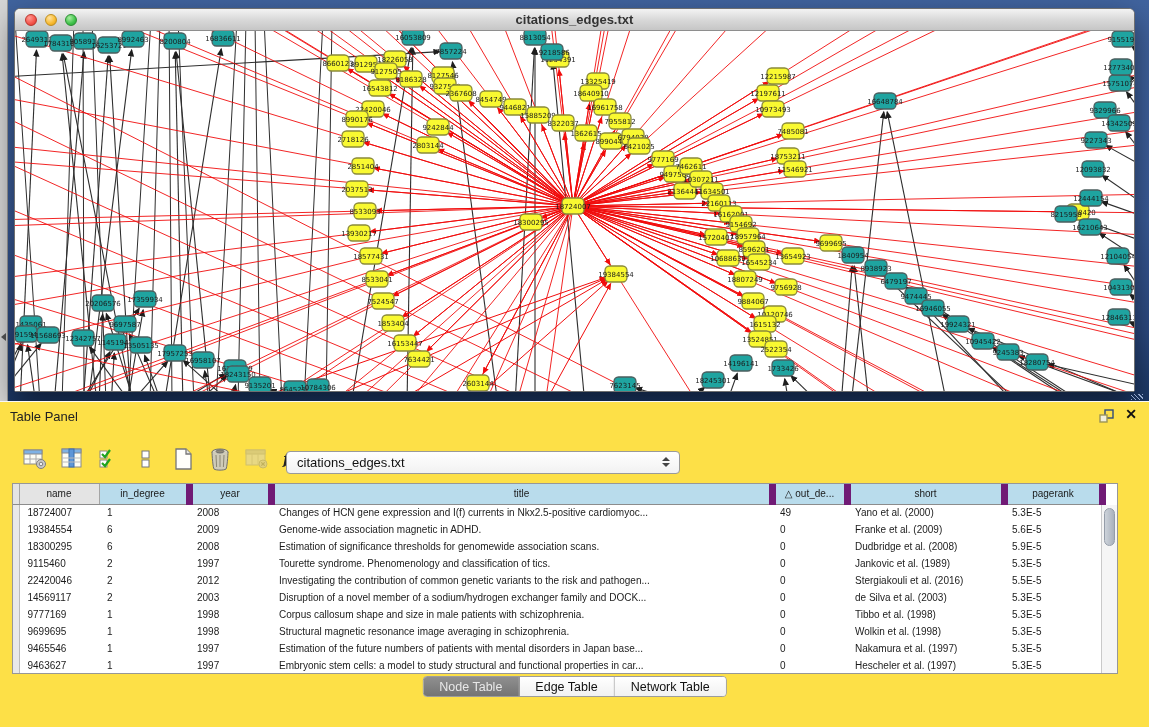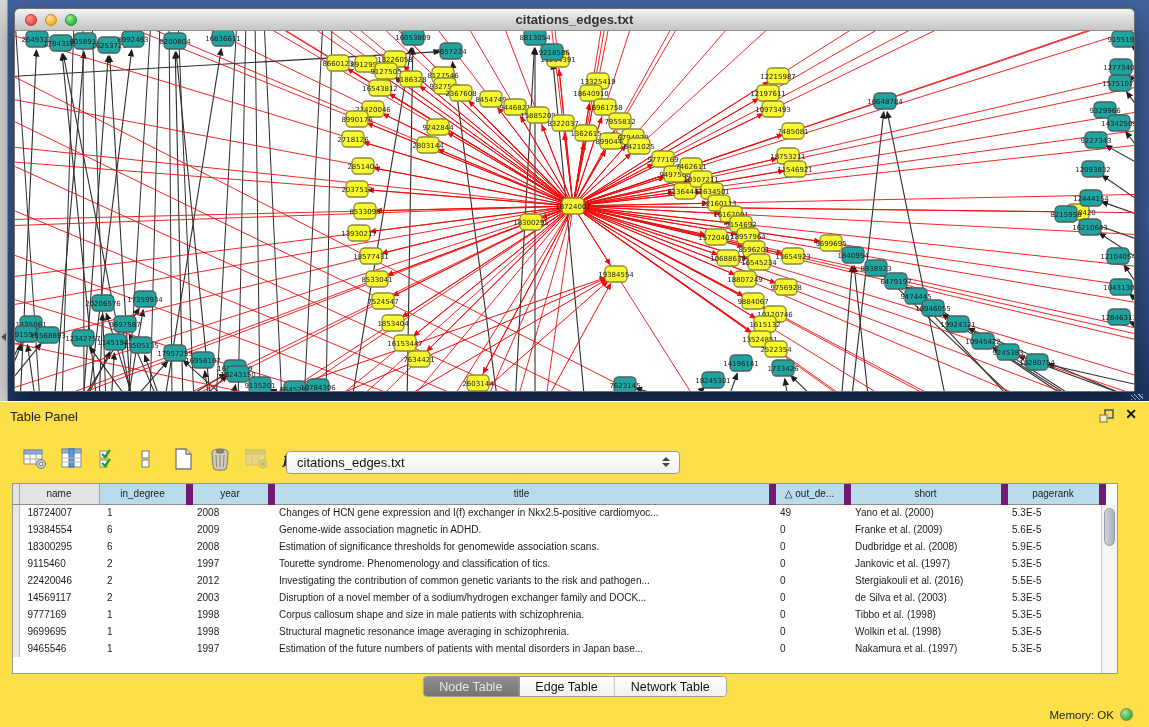--- a/index.html
+++ b/index.html
@@ -979,21 +979,21 @@
             <th>short</th>
             <th>pagerank</th>
           </tr>
         </thead>
       <tbody id="tbody">
           <tr>
             <td class="cgutter"></td>
             <td>18724007</td>
             <td>1</td>
             <td>2008</td>
-            <td>Changes of HCN gene expression and I(f) exchanger in Nkx2.5-positive cardiomyoc...</td>
+            <td>Changes of HCN gene expression and I(f) currents in Nkx2.5-positive cardiomyoc...</td>
             <td>49</td>
             <td>Yano et al. (2000)</td>
             <td>5.3E-5</td>
           </tr>
           <tr>
             <td class="cgutter"></td>
             <td>19384554</td>
             <td>6</td>
             <td>2009</td>
             <td>Genome-wide association magnetic in ADHD.</td>
@@ -1011,21 +1011,21 @@
             <td>Dudbridge et al. (2008)</td>
             <td>5.9E-5</td>
           </tr>
           <tr>
             <td class="cgutter"></td>
             <td>9115460</td>
             <td>2</td>
             <td>1997</td>
             <td>Tourette syndrome. Phenomenology and classification of tics.</td>
             <td>0</td>
-            <td>Jankovic et al. (1997)</td>
+            <td>Jankovic et al. (1989)</td>
             <td>5.3E-5</td>
           </tr>
           <tr>
             <td class="cgutter"></td>
             <td>22420046</td>
             <td>2</td>
             <td>2012</td>
             <td>Investigating the contribution of common genetic variants to the risk and pathogen...</td>
             <td>0</td>
             <td>Stergiakouli et al. (2016)</td>
@@ -1064,32 +1064,36 @@
           <tr>
             <td class="cgutter"></td>
             <td>9465546</td>
             <td>1</td>
             <td>1997</td>
             <td>Estimation of the future numbers of patients with mental disorders in Japan base...</td>
             <td>0</td>
             <td>Nakamura et al. (1997)</td>
             <td>5.3E-5</td>
           </tr>
+          <tr>
+            <td class="cgutter"></td>
+            <td>9463627</td>
+            <td>1</td>
+            <td>1997</td>
+            <td>Embryonic stem cells: a model to study structural and functional properties in car...</td>
+            <td>0</td>
+            <td>Hescheler et al. (1997)</td>
+            <td>5.3E-5</td>
+          </tr>
         </tbody>
     </table>
     <div class="scrollbar">
       <div class="thumb"></div>
     </div>
   </div>
 
   <div class="abs tabs" id="tabs">
       <div class="tab sel">Node Table</div>
       <div class="tab">Edge Table</div>
       <div class="tab">Network Table</div>
     </div>
 
-  <div class="abs statusbar">
-    <div class="memory">
-      <span>Memory: OK</span>
-      <span class="memdot"></span>
-    </div>
-  </div>
 </div>
 
 </body></html>

